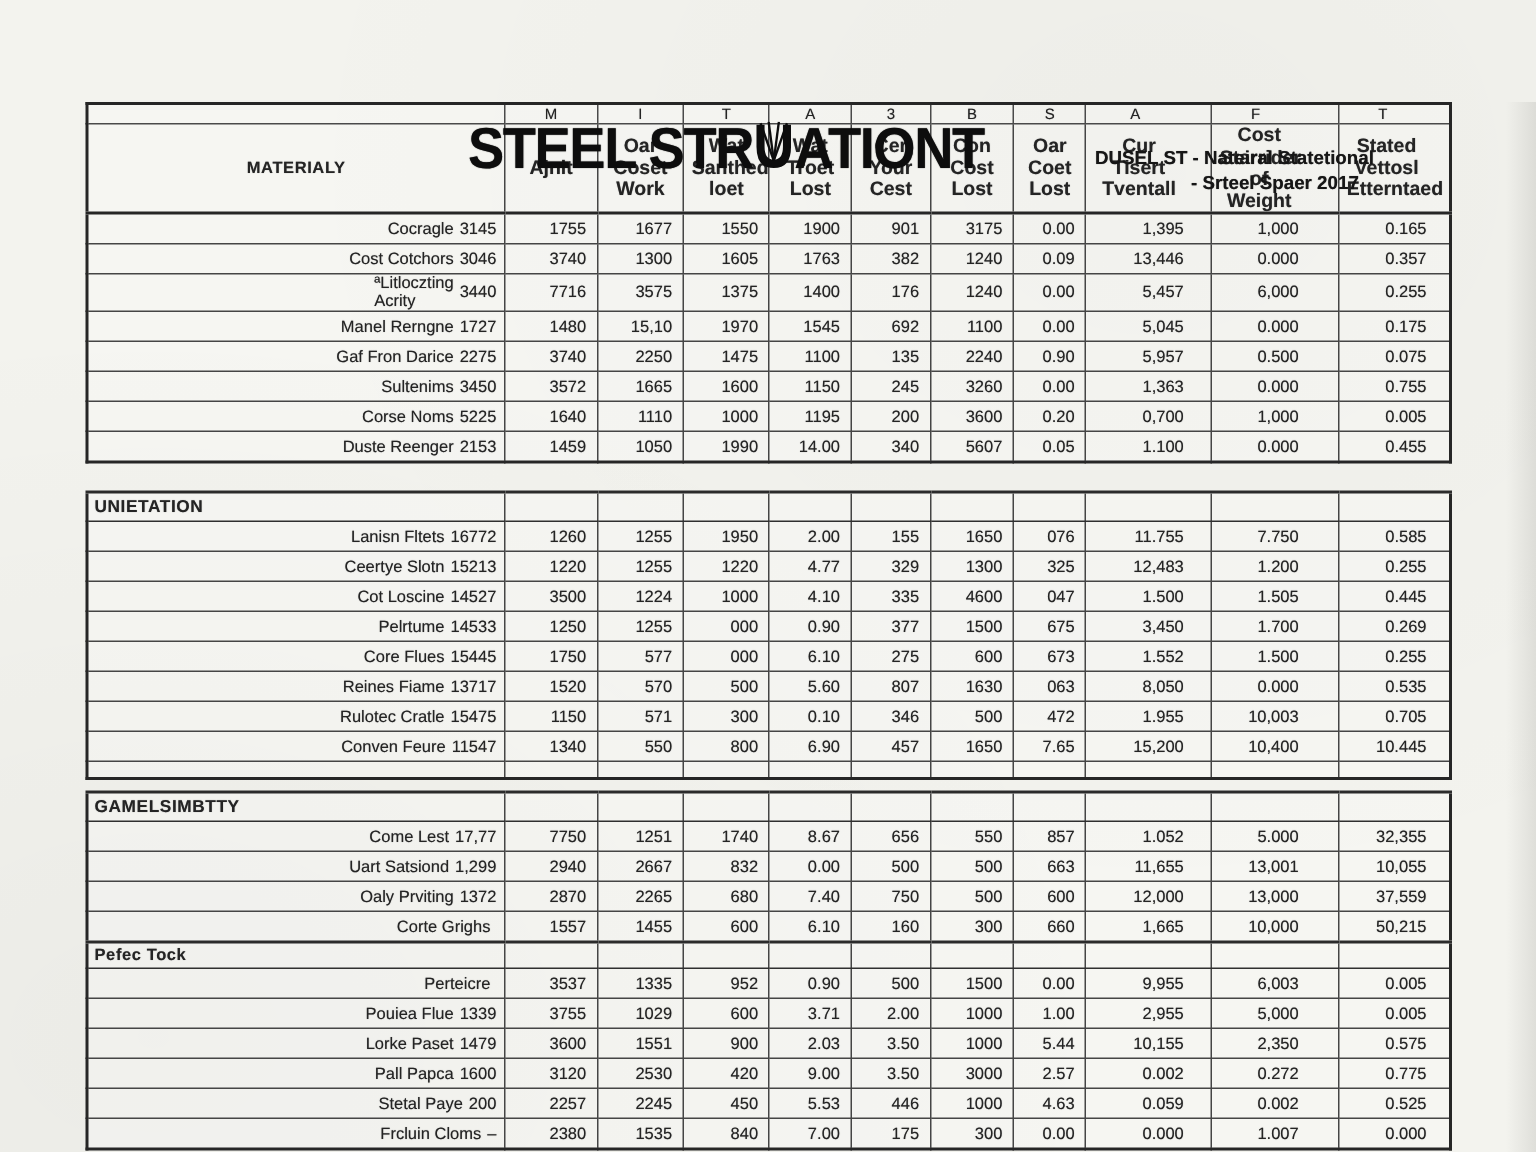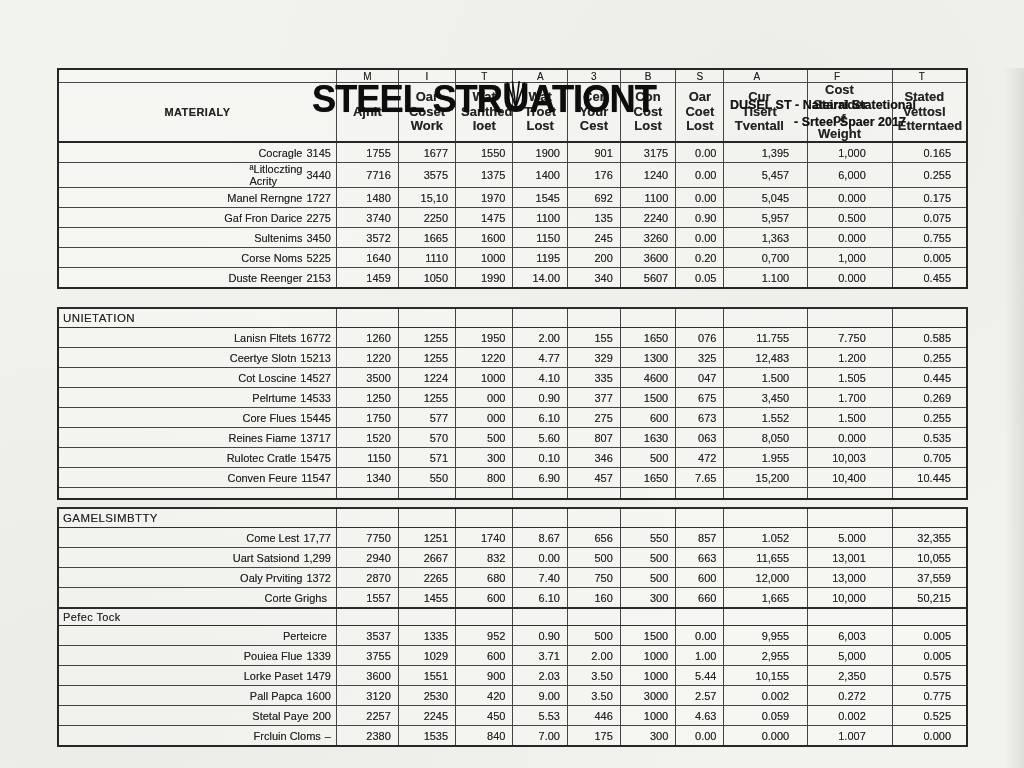--- a/index.html
+++ b/index.html
@@ -59,21 +59,21 @@
   .mat-cell{padding:1px 6px 1px 4px;}
   .mat-cell .wrap{display:flex;justify-content:flex-end;align-items:center;}
   .mat-name{white-space:pre-line;text-align:left;}
   .mat-val{text-align:right;padding-left:4px;}
   td.num{text-align:right;padding-right:7px;}
   .grid tr td:nth-child(9){padding-right:18px;}
   .grid tr td:nth-child(10){padding-right:26px;}
   .grid tr td:nth-child(11){padding-right:15px;}
   
   .sec-row td{height:18px;border-top:2px solid #2b2b2b;border-bottom:1.5px solid #2f2f2f;}
-  .sec-row td.sec-cell{font-weight:normal;font-size:11.5px;letter-spacing:0.4px;padding-left:4px;}
+  .sec-row td.sec-cell{font-weight:bold;font-size:11.5px;letter-spacing:0.4px;padding-left:4px;}
   .sec-row.small td{height:16px;}
   .sec-row.small td.sec-cell{font-size:11px;}
   
   .gap-row td{height:10px;}
   .artifact-right{
     position:absolute;top:0;bottom:0;left:1004px;width:20px;
     background:linear-gradient(to right, rgba(0,0,0,0), rgba(150,150,145,0.22));
     pointer-events:none;
   }
 </style>
@@ -170,20 +170,38 @@
           <td class="num">901</td>
           <td class="num">3175</td>
           <td class="num">0.00</td>
           <td class="num">1,395</td>
           <td class="num">1,000</td>
           <td class="num">0.165</td>
         </tr>
         <tr class="data-row">
           <td class="mat-cell">
             <div class="wrap">
+              <span class="mat-name">Cost Cotchors</span>
+              <span class="mat-val">3046</span>
+            </div>
+          </td>
+          <td class="num">3740</td>
+          <td class="num">1300</td>
+          <td class="num">1605</td>
+          <td class="num">1763</td>
+          <td class="num">382</td>
+          <td class="num">1240</td>
+          <td class="num">0.09</td>
+          <td class="num">13,446</td>
+          <td class="num">0.000</td>
+          <td class="num">0.357</td>
+        </tr>
+        <tr class="data-row">
+          <td class="mat-cell">
+            <div class="wrap">
               <span class="mat-name">ªLitloczting
 Acrity</span>
               <span class="mat-val">3440</span>
             </div>
           </td>
           <td class="num">7716</td>
           <td class="num">3575</td>
           <td class="num">1375</td>
           <td class="num">1400</td>
           <td class="num">176</td>

